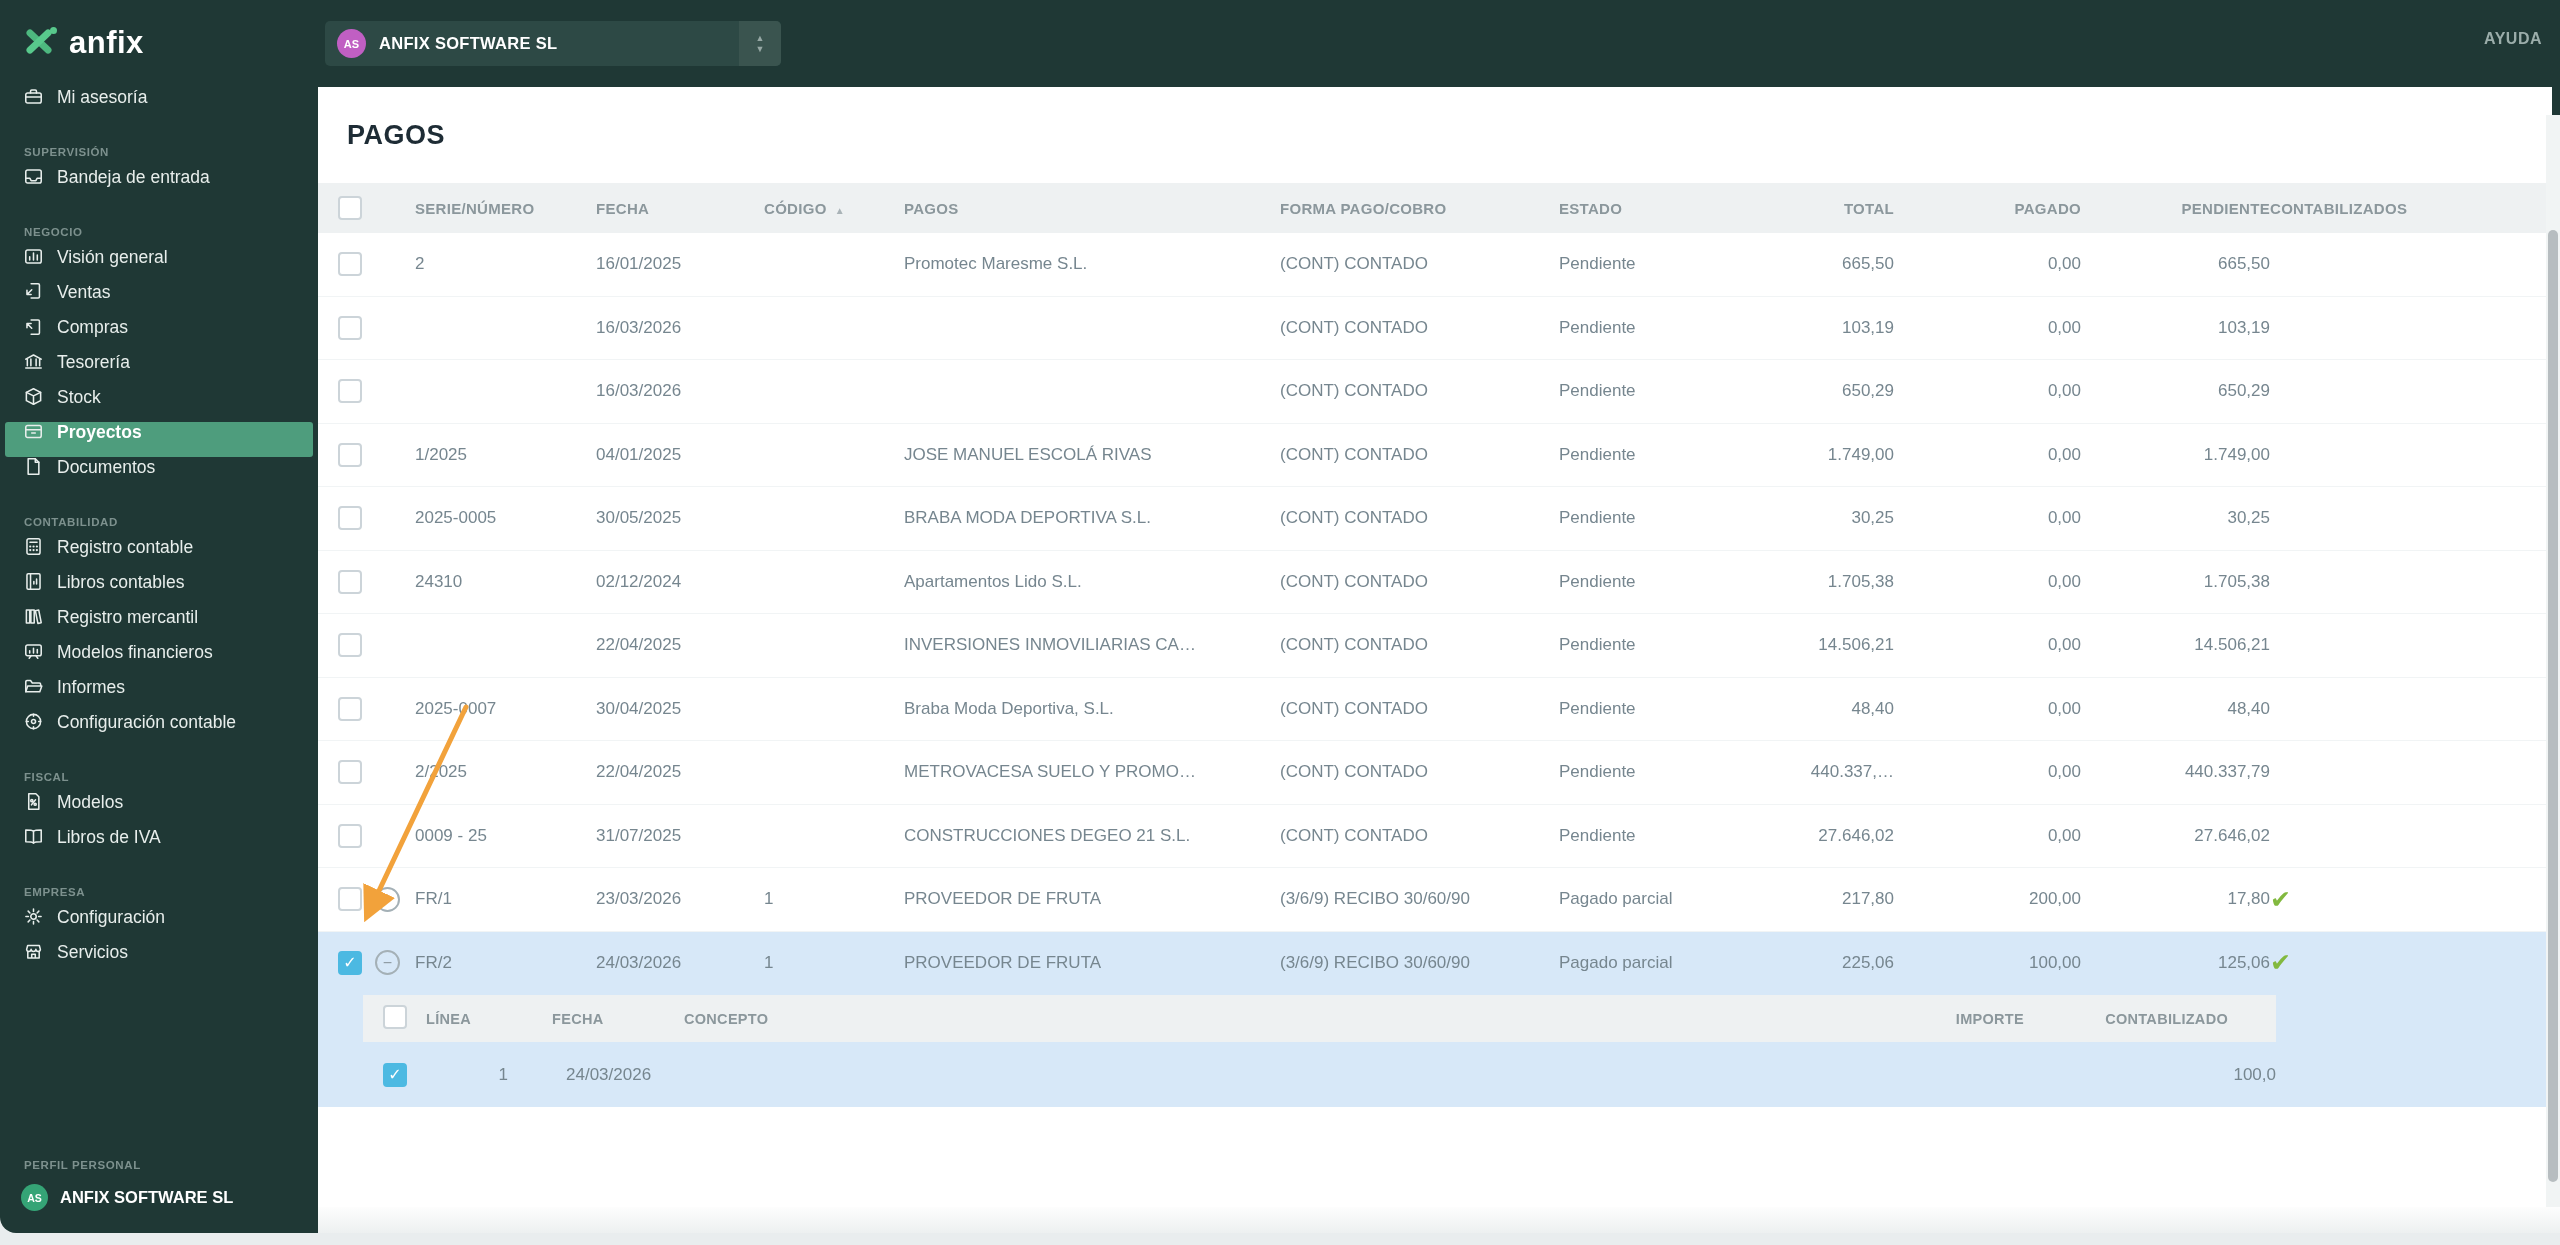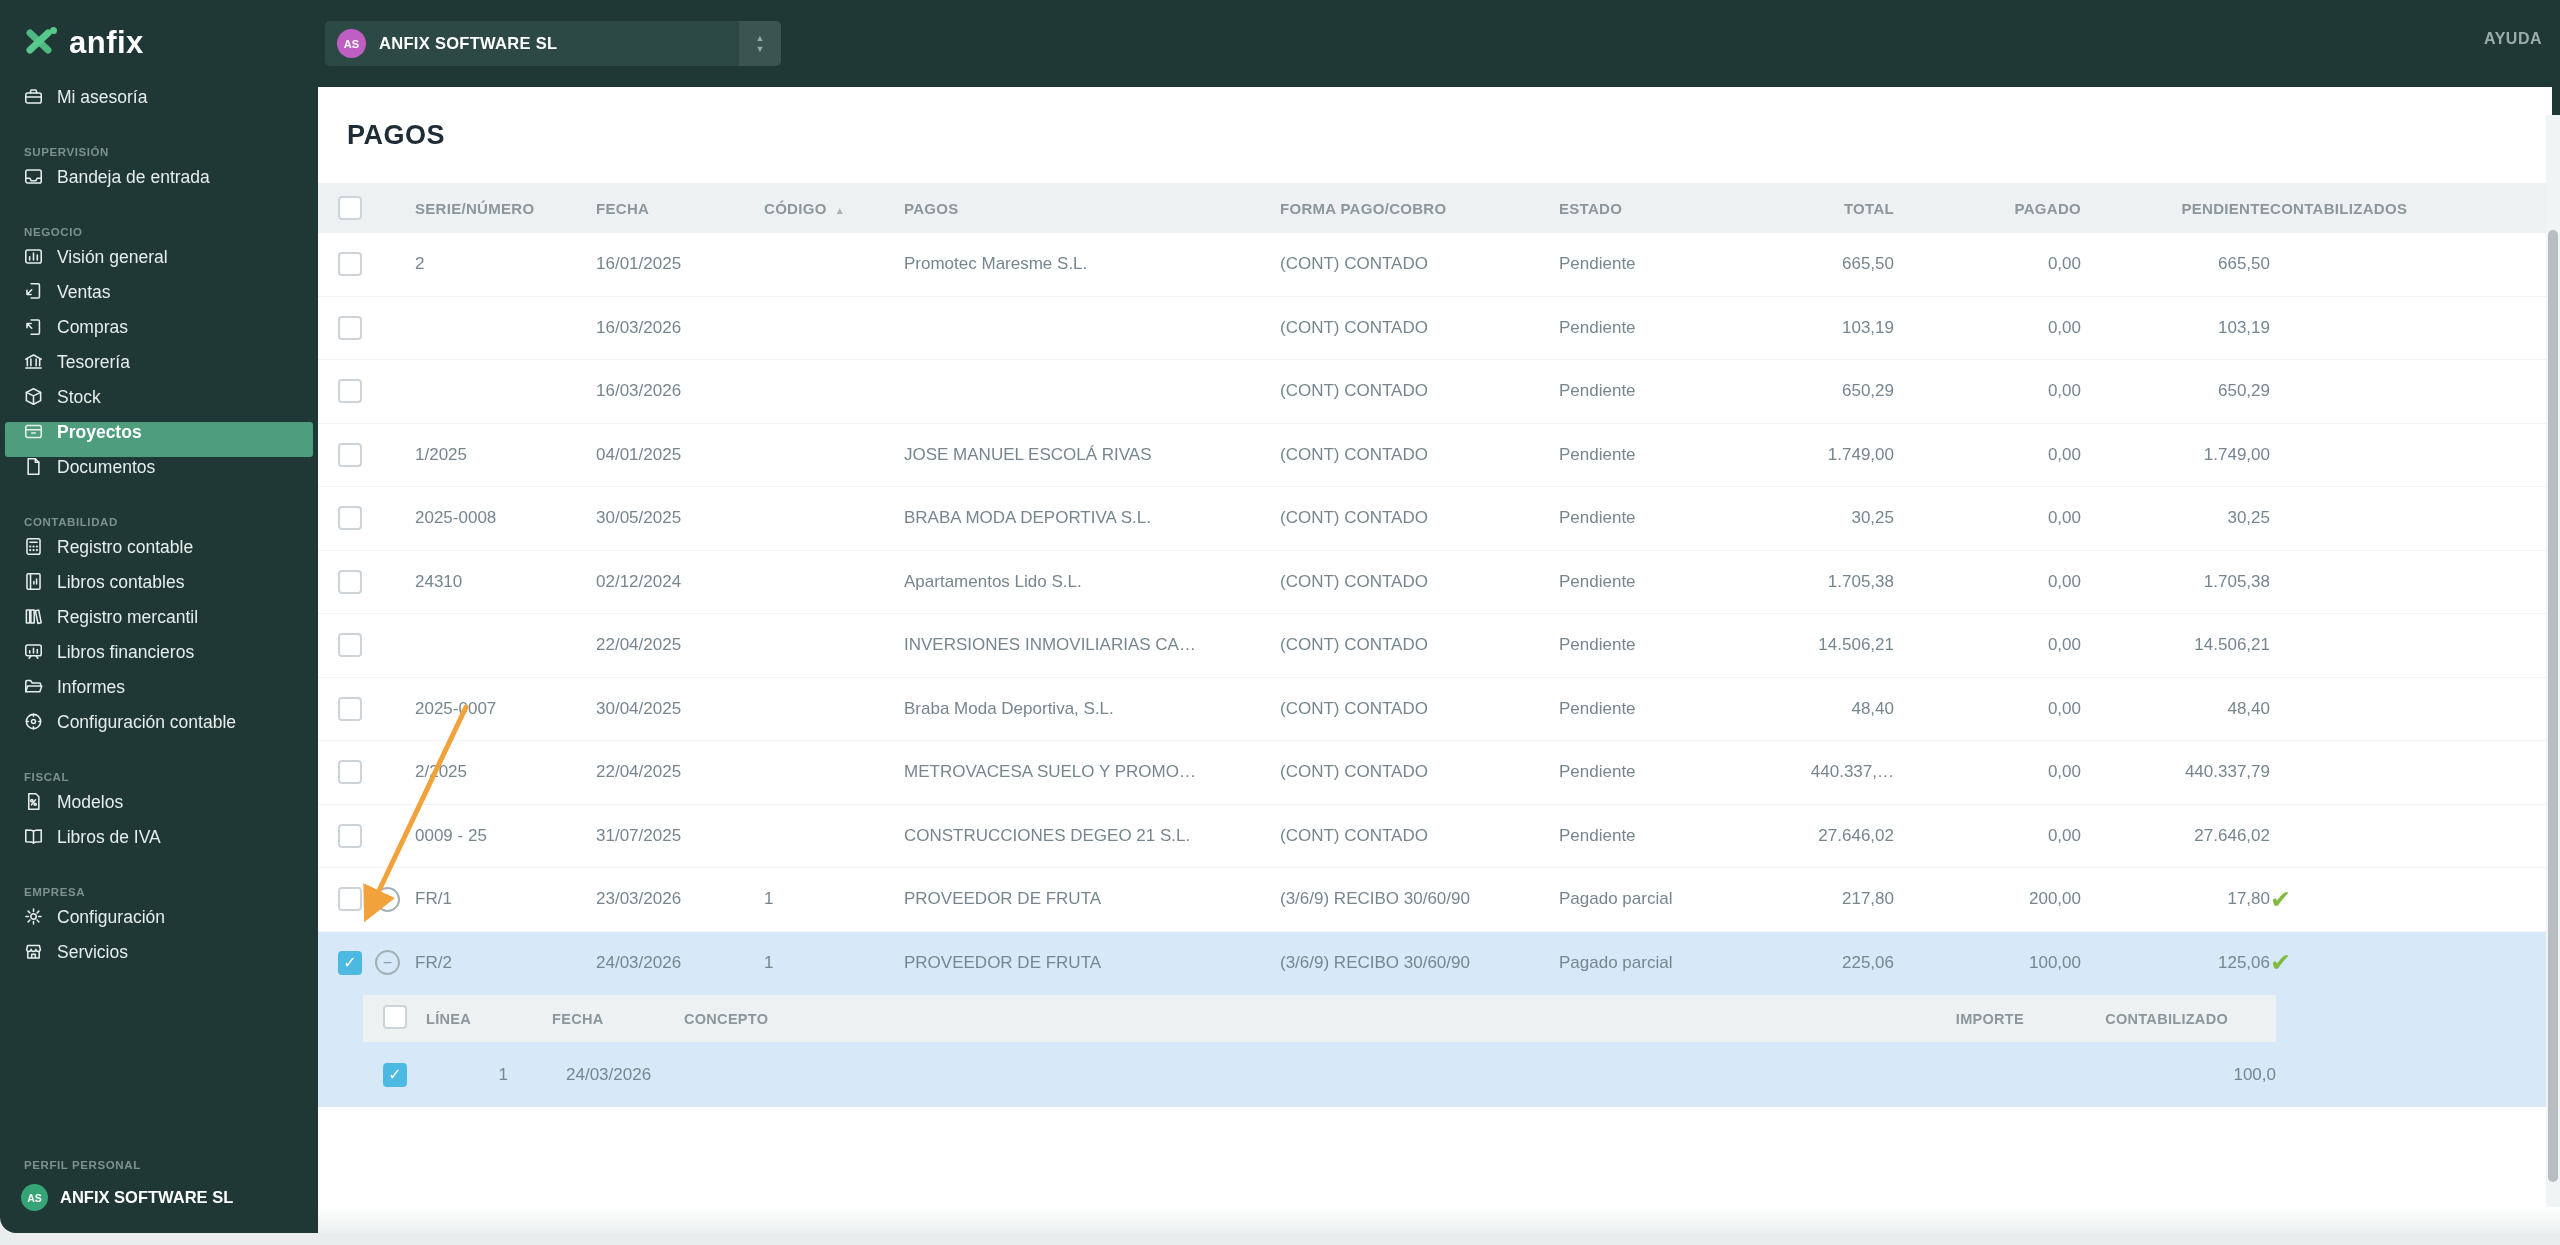--- a/index.html
+++ b/index.html
@@ -156,21 +156,21 @@
         <div class="c-estado">Pendiente</div>
         <div class="c-total num">1.749,00</div>
         <div class="c-pagado num">0,00</div>
         <div class="c-pend num">1.749,00</div>
         <div class="c-cont"></div>
       </div>
       <div class="row">
         <div class="c-check">
           <span class="cb"></span>
         </div>
-        <div class="c-serie">2025-0008</div>
+        <div class="c-serie">2025-0005</div>
         <div class="c-fecha">30/05/2025</div>
         <div class="c-codigo"></div>
         <div class="c-nombre">BRABA MODA DEPORTIVA S.L.</div>
         <div class="c-forma">(CONT) CONTADO</div>
         <div class="c-estado">Pendiente</div>
         <div class="c-total num">30,25</div>
         <div class="c-pagado num">0,00</div>
         <div class="c-pend num">30,25</div>
         <div class="c-cont"></div>
       </div>
@@ -428,21 +428,21 @@
         </span>
         <span class="lbl">Registro mercantil</span>
       </div>
       <div class="item">
         <span class="icn">
           <svg viewBox="0 0 16 16">
             <rect x="1.5" y="2.5" width="13" height="9" rx="1.5"></rect>
             <path d="M4.8 9.3V7.3M8 9.3V5.2M11.2 9.3V6.3M6 11.5l-1.6 2.2M10 11.5l1.6 2.2"></path>
           </svg>
         </span>
-        <span class="lbl">Libros financieros</span>
+        <span class="lbl">Modelos financieros</span>
       </div>
       <div class="item">
         <span class="icn">
           <svg viewBox="0 0 16 16">
             <path d="M1.5 12.5V4a1 1 0 011-1h3l1.5 2H13a1 1 0 011 1v1.2"></path>
             <path d="M1.5 12.5l1.6-5H15l-1.7 5z"></path>
           </svg>
         </span>
         <span class="lbl">Informes</span>
       </div>

